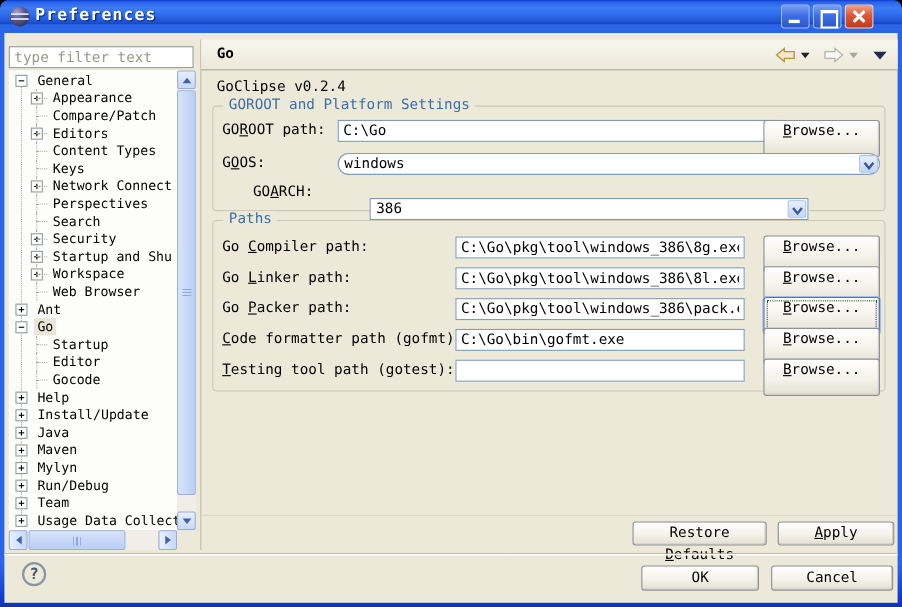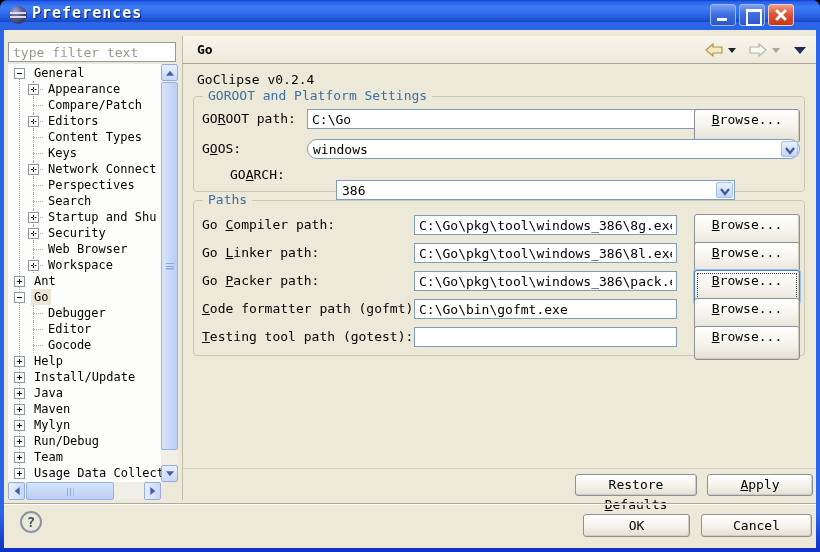--- a/index.html
+++ b/index.html
@@ -177,43 +177,43 @@
           <span class="tlabel">Network Connect</span>
         </div>
       <div class="trow d1">
           <span class="tlabel">Perspectives</span>
         </div>
       <div class="trow d1">
           <span class="tlabel">Search</span>
         </div>
       <div class="trow d1">
           <span class="twisty plus"></span>
+          <span class="tlabel">Security</span>
+        </div>
+      <div class="trow d1">
+          <span class="twisty plus"></span>
           <span class="tlabel">Startup and Shu</span>
         </div>
       <div class="trow d1">
           <span class="twisty plus"></span>
-          <span class="tlabel">Security</span>
+          <span class="tlabel">Workspace</span>
         </div>
       <div class="trow d1">
           <span class="tlabel">Web Browser</span>
-        </div>
-      <div class="trow d1">
-          <span class="twisty plus"></span>
-          <span class="tlabel">Workspace</span>
         </div>
       <div class="trow d0">
           <span class="twisty plus"></span>
           <span class="tlabel">Ant</span>
         </div>
       <div class="trow d0">
           <span class="twisty minus"></span>
           <span class="tlabel sel">Go</span>
         </div>
       <div class="trow d1">
-          <span class="tlabel">Debugger</span>
+          <span class="tlabel">Startup</span>
         </div>
       <div class="trow d1">
           <span class="tlabel">Editor</span>
         </div>
       <div class="trow d1">
           <span class="tlabel">Gocode</span>
         </div>
       <div class="trow d0">
           <span class="twisty plus"></span>
           <span class="tlabel">Help</span>

